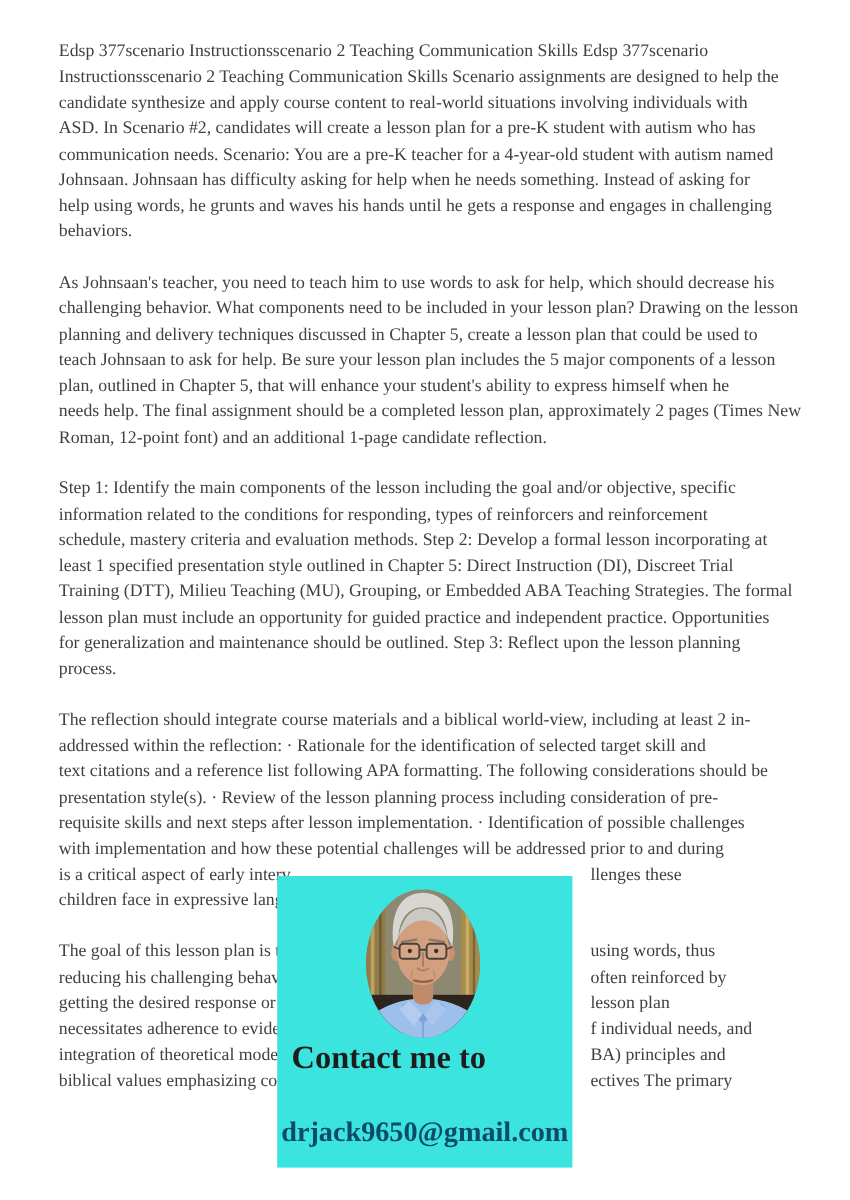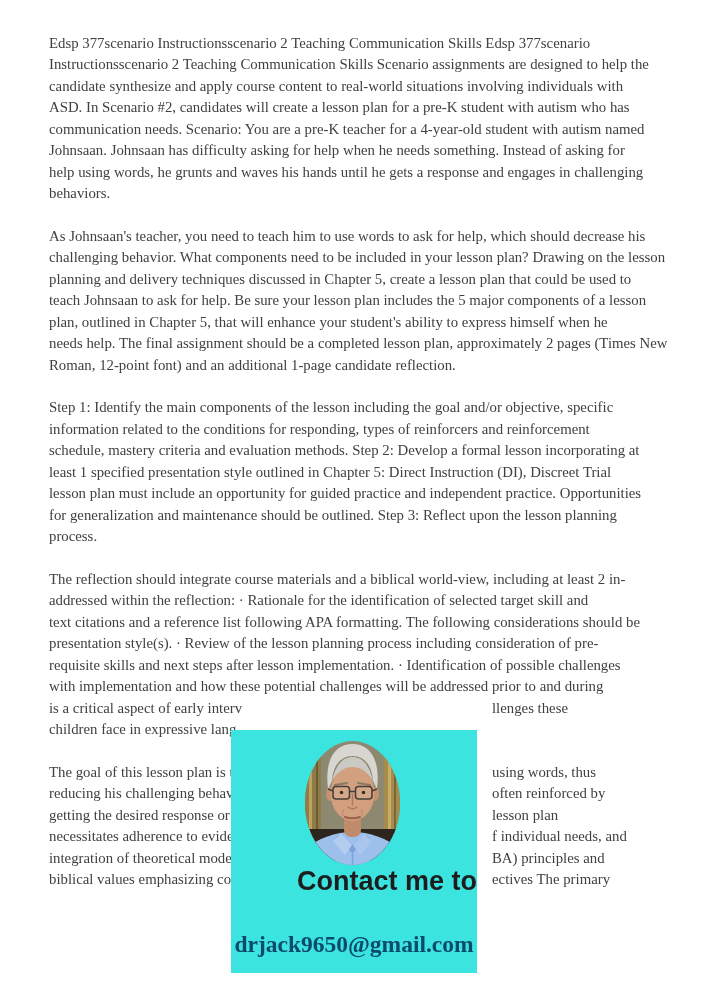--- a/index.html
+++ b/index.html
@@ -17,22 +17,22 @@
   .card{
     position:absolute;left:231px;top:730px;width:246px;height:243px;
     background:#3ce4df;
   }
   .photo{
     position:absolute;left:74px;top:11px;width:95px;height:124px;
     border-radius:50%;overflow:hidden;
   }
   .photo svg{display:block;}
   .heading{
-    position:absolute;top:136px;left:0;width:100%;text-align:right;
-    font-family:Liberation Sans, sans-serif;
+    position:absolute;top:136px;left:12px;width:100%;text-align:left;
+    font-family:Liberation Serif, serif;
     font-weight:700;font-size:27px;line-height:30.5px;color:#1d1d1d;
     letter-spacing:0px;
   }
   .email{
     position:absolute;top:201px;left:0;width:100%;text-align:center;
     font-family:"Liberation Serif","DejaVu Serif",serif;
     font-weight:700;font-size:23.5px;color:#000000;
   }
 </style>
 </head>
@@ -56,20 +56,21 @@
       <div class="line">teach Johnsaan to ask for help. Be sure your lesson plan includes the 5 major components of a lesson</div>
       <div class="line">plan, outlined in Chapter 5, that will enhance your student's ability to express himself when he</div>
       <div class="line">needs help. The final assignment should be a completed lesson plan, approximately 2 pages (Times New</div>
       <div class="line">Roman, 12-point font) and an additional 1-page candidate reflection.</div>
     </div>
     <div class="para">
       <div class="line">Step 1: Identify the main components of the lesson including the goal and/or objective, specific</div>
       <div class="line">information related to the conditions for responding, types of reinforcers and reinforcement</div>
       <div class="line">schedule, mastery criteria and evaluation methods. Step 2: Develop a formal lesson incorporating at</div>
       <div class="line">least 1 specified presentation style outlined in Chapter 5: Direct Instruction (DI), Discreet Trial</div>
+      <div class="line">Training (DTT), Milieu Teaching (MU), Grouping, or Embedded ABA Teaching Strategies. The formal</div>
       <div class="line">lesson plan must include an opportunity for guided practice and independent practice. Opportunities</div>
       <div class="line">for generalization and maintenance should be outlined. Step 3: Reflect upon the lesson planning</div>
       <div class="line">process.</div>
     </div>
     <div class="para">
       <div class="line">The reflection should integrate course materials and a biblical world-view, including at least 2 in-</div>
       <div class="line">addressed within the reflection: · Rationale for the identification of selected target skill and</div>
       <div class="line">text citations and a reference list following APA formatting. The following considerations should be</div>
       <div class="line">presentation style(s). · Review of the lesson planning process including consideration of pre-</div>
       <div class="line">requisite skills and next steps after lesson implementation. · Identification of possible challenges</div>

